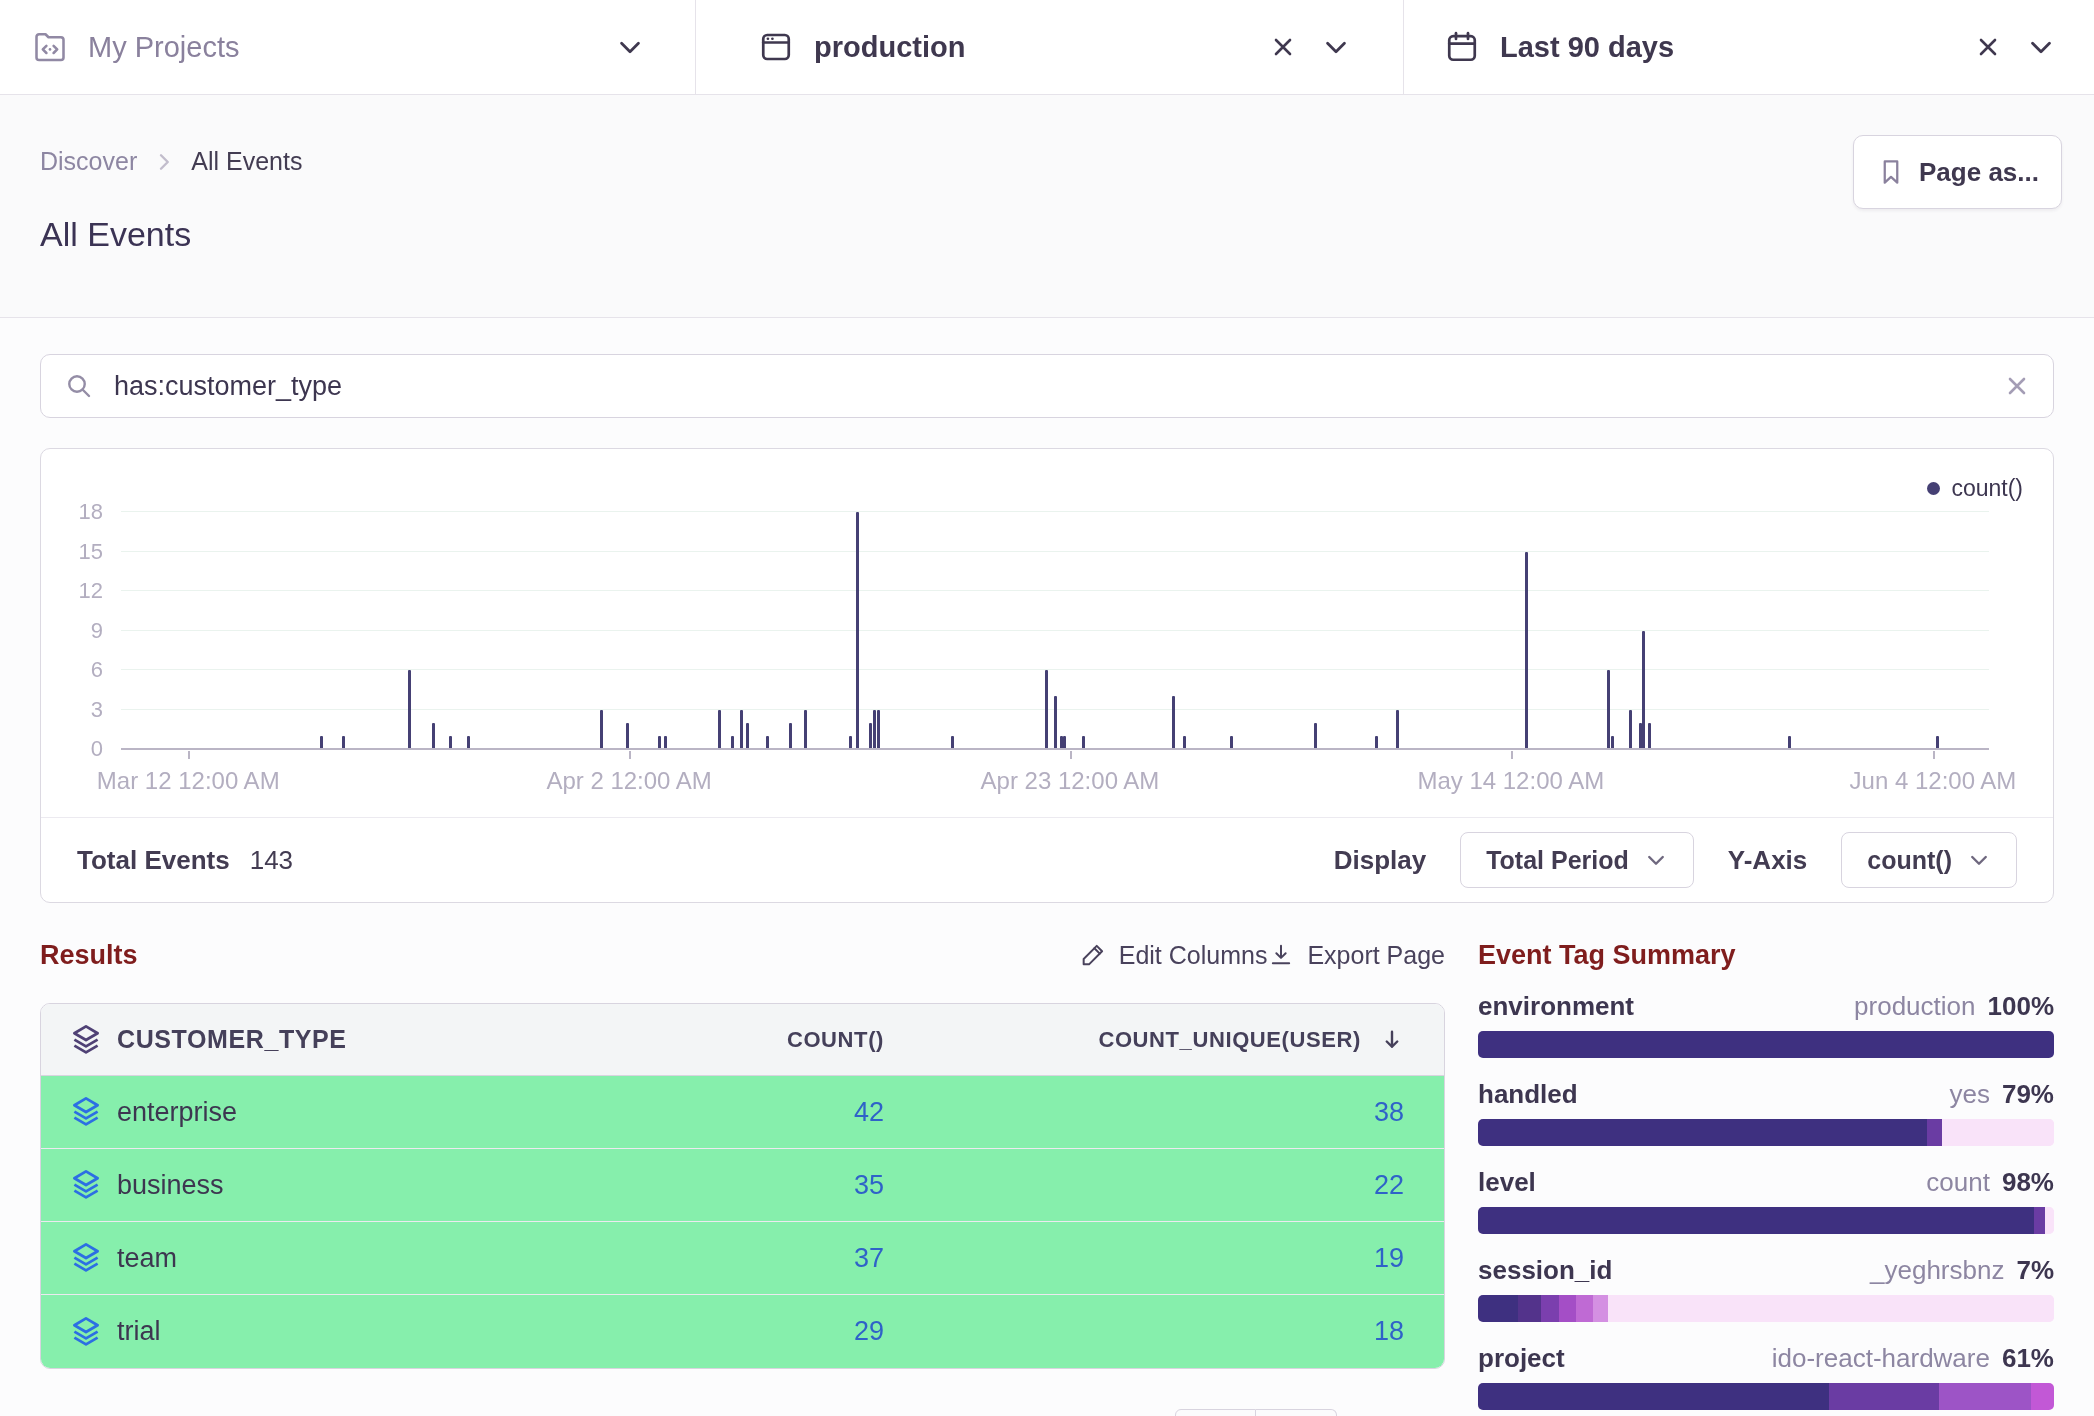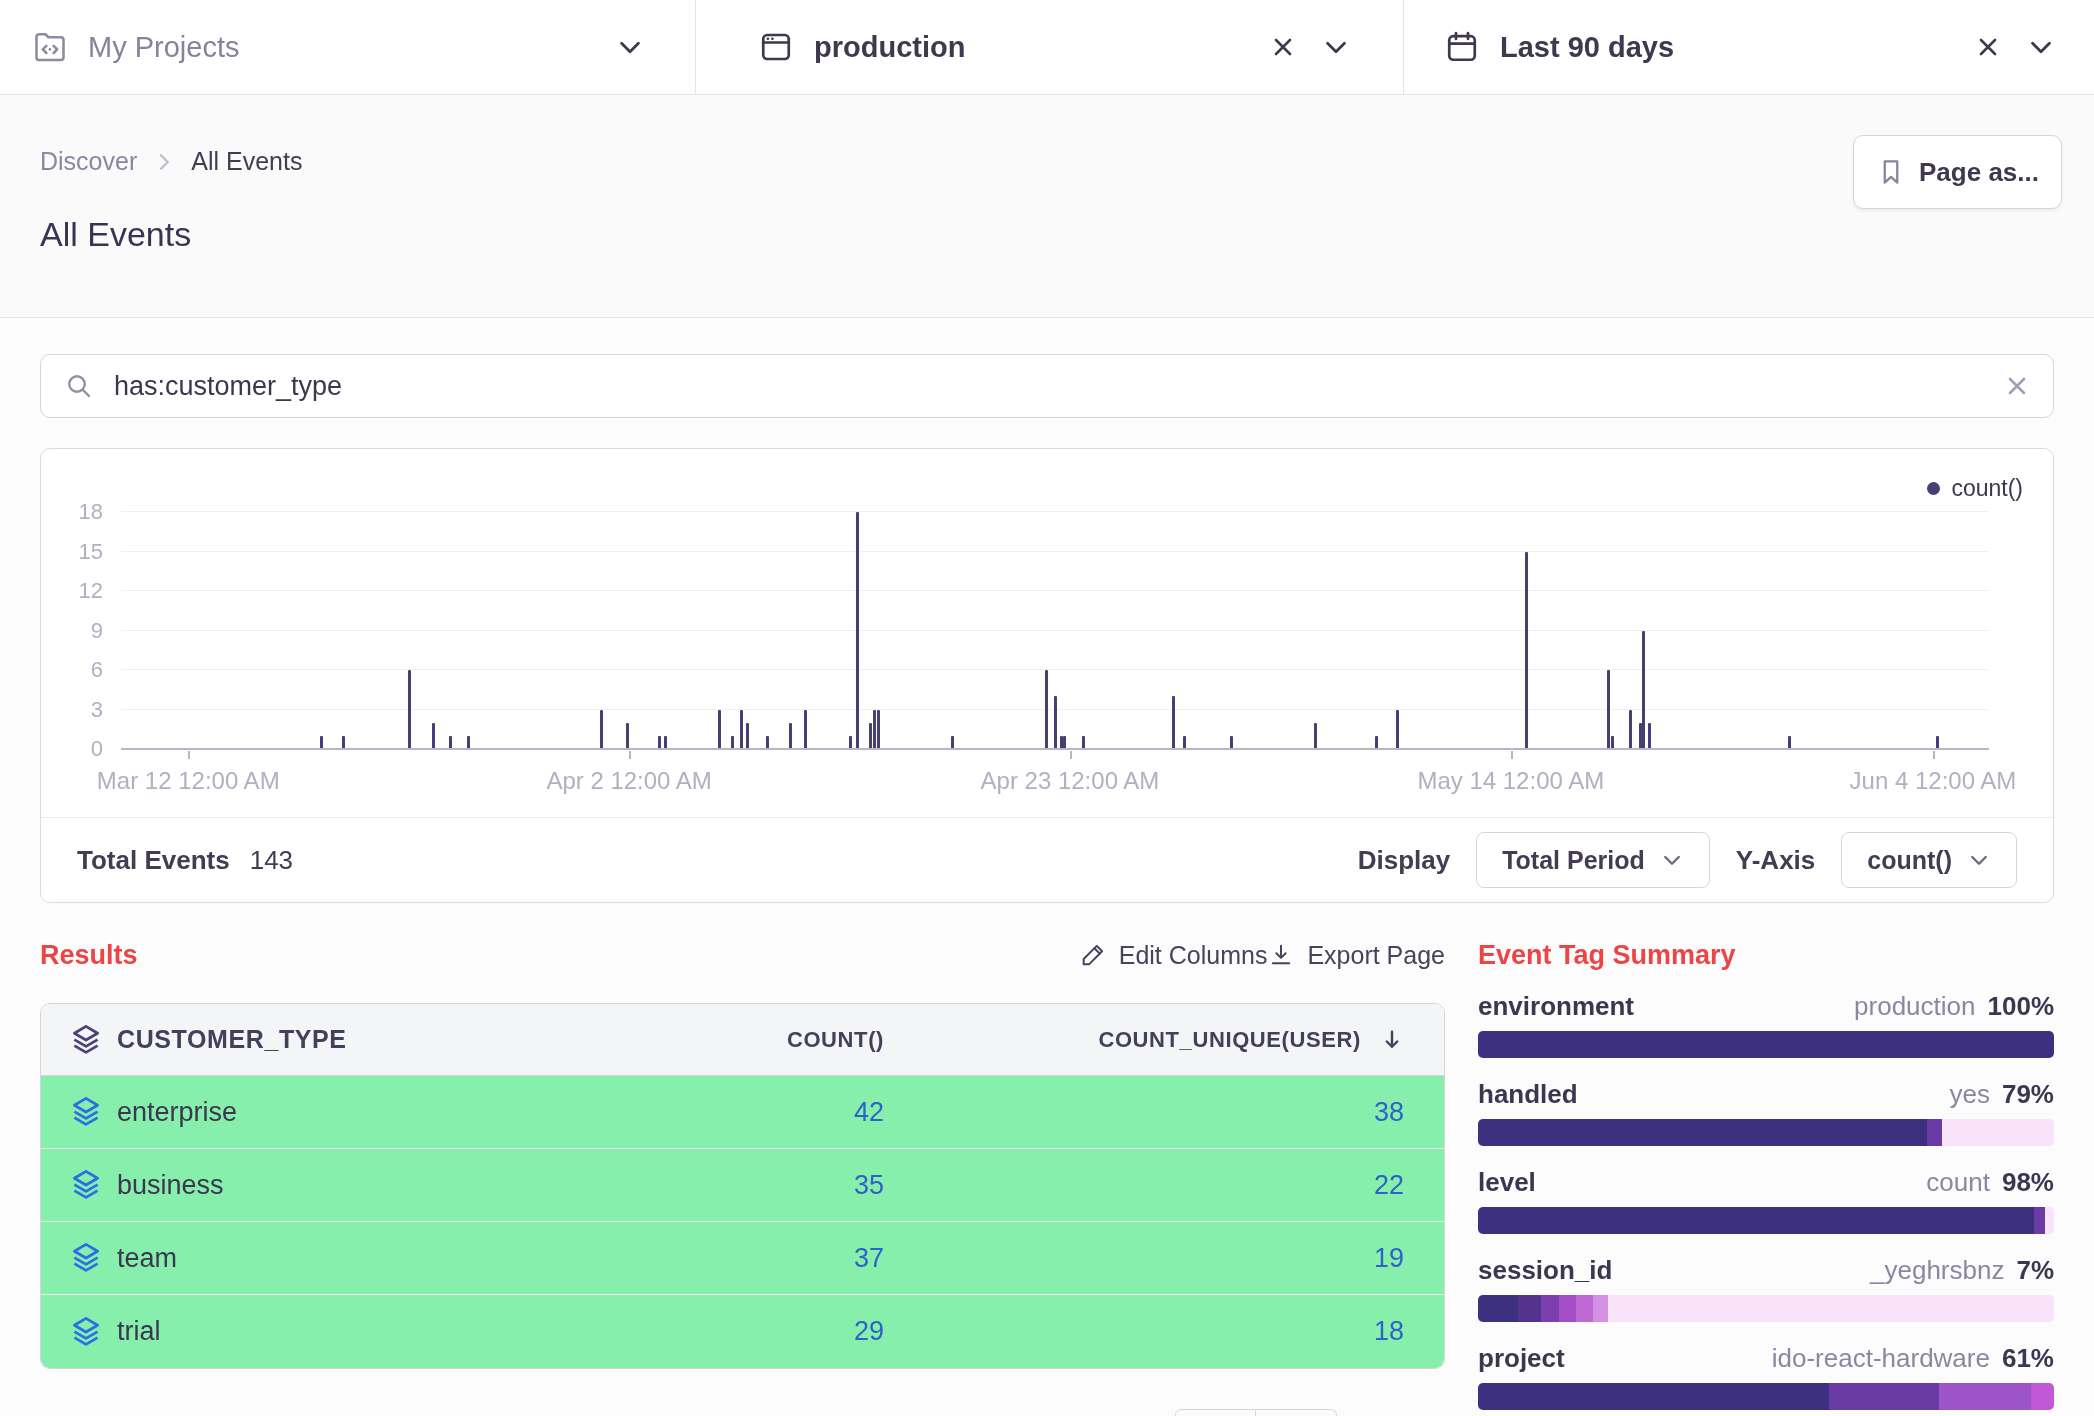--- a/index.html
+++ b/index.html
@@ -55,31 +55,31 @@
     font-size:22px; color:#b3aec0; line-height:26px; }
   .spike { position:absolute; bottom:0; width:3px; transform:translateX(-1px); border-radius:1px 1px 0 0; }
   .axis-line { position:absolute; left:0; right:0; bottom:-1px; height:2px; background:#bab5c5; }
   .xtickmark { position:absolute; top:100%; margin-top:2px; width:2px; height:8px; background:#bab5c5; }
   .xlabel { position:absolute; top:100%; margin-top:18px; transform:translateX(-50%);
     font-size:24px; color:#b3aec0; white-space:nowrap; }
   .chart-footer { position:absolute; left:0; right:0; bottom:0; height:85px; border-top:1px solid #eceaf0;
     display:flex; align-items:center; padding:0 36px; }
   .cf-left { display:flex; align-items:baseline; gap:20px; font-size:26px; color:#433c52; }
   .cf-label { font-weight:700; color:#433c52; font-size:26px; }
-  .cf-right { margin-left:auto; display:flex; align-items:center; gap:26px; }
+  .cf-right { margin-left:auto; display:flex; align-items:center; gap:34px; }
   .dropdown { height:56px; background:#fff; border:1px solid #d8d4df; border-radius:8px;
     display:flex; align-items:center; gap:15px; padding:0 25px;
     font-size:25px; font-weight:600; color:#433c52; cursor:pointer; }
 
   
   .results-row { display:flex; align-items:flex-start; margin-top:30px; }
   .left-col { width:1405px; flex:none; }
   .right-col { flex:1; margin-left:33px; }
   .section-head { display:flex; align-items:center; height:44px; }
-  .section-title { font-size:27px; font-weight:700; color:#ef4444; }
+  .section-title { font-size:27px; font-weight:700; color:#7f1d1d; }
   .head-actions { margin-left:auto; display:flex; }
   .action-btn { display:flex; align-items:center; gap:12px; font-size:25px; color:#49425c; cursor:pointer; }
 
   .table { margin-top:26px; background:#fff; border:1px solid #d8d4df; border-radius:10px; overflow:hidden; }
   .trow { display:grid; grid-template-columns:76px 1fr 400px 560px; align-items:center; height:73px; }
   .thead { height:72px; background:#f3f5f6; border-bottom:1px solid #d8d4df;
     font-size:22px; font-weight:700; color:#45405a; letter-spacing:.6px; }
   .tbody .trow { border-bottom:1px solid #eceaf0; background:#86efac; }
   .tbody .trow:last-child { border-bottom:none; }
   .cell-icon { display:flex; justify-content:center; padding-left:14px; }

